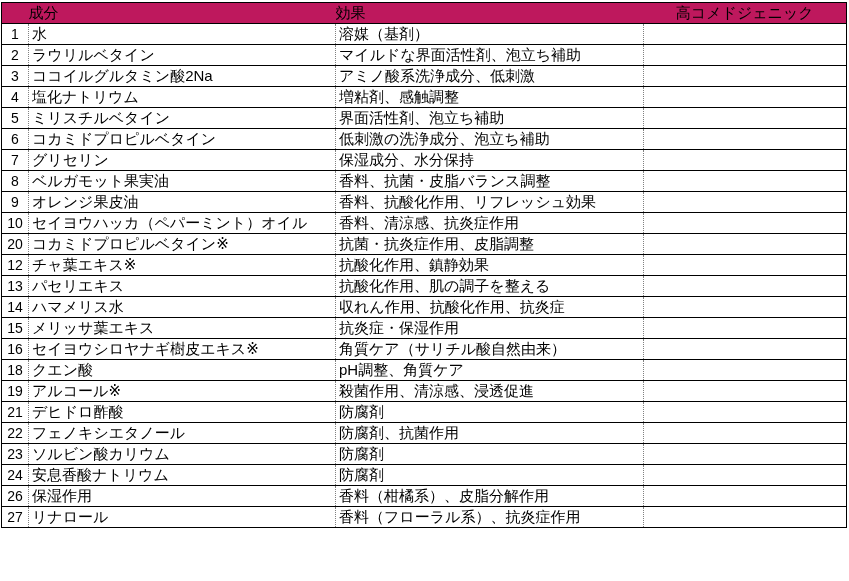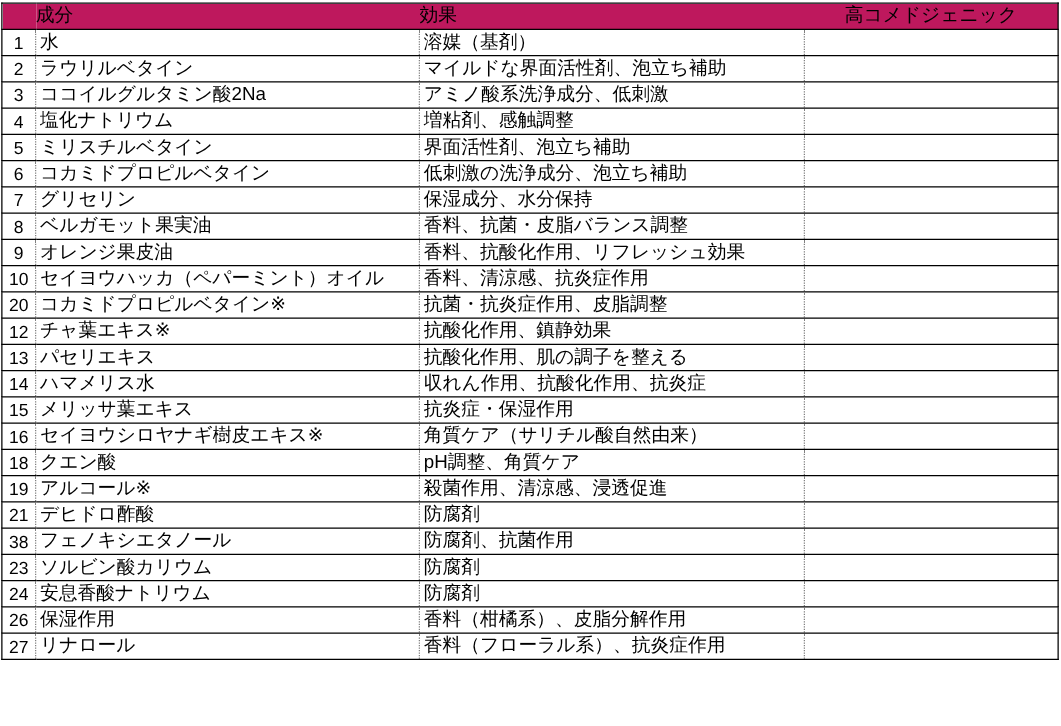--- a/index.html
+++ b/index.html
@@ -190,21 +190,21 @@
           <td class="c-eff">殺菌作用、清涼感、浸透促進</td>
           <td class="c-com"></td>
         </tr>
         <tr class="body-row">
           <td class="c-num">21</td>
           <td class="c-ing">デヒドロ酢酸</td>
           <td class="c-eff">防腐剤</td>
           <td class="c-com"></td>
         </tr>
         <tr class="body-row">
-          <td class="c-num">38</td>
+          <td class="c-num">22</td>
           <td class="c-ing">フェノキシエタノール</td>
           <td class="c-eff">防腐剤、抗菌作用</td>
           <td class="c-com"></td>
         </tr>
         <tr class="body-row">
           <td class="c-num">23</td>
           <td class="c-ing">ソルビン酸カリウム</td>
           <td class="c-eff">防腐剤</td>
           <td class="c-com"></td>
         </tr>

